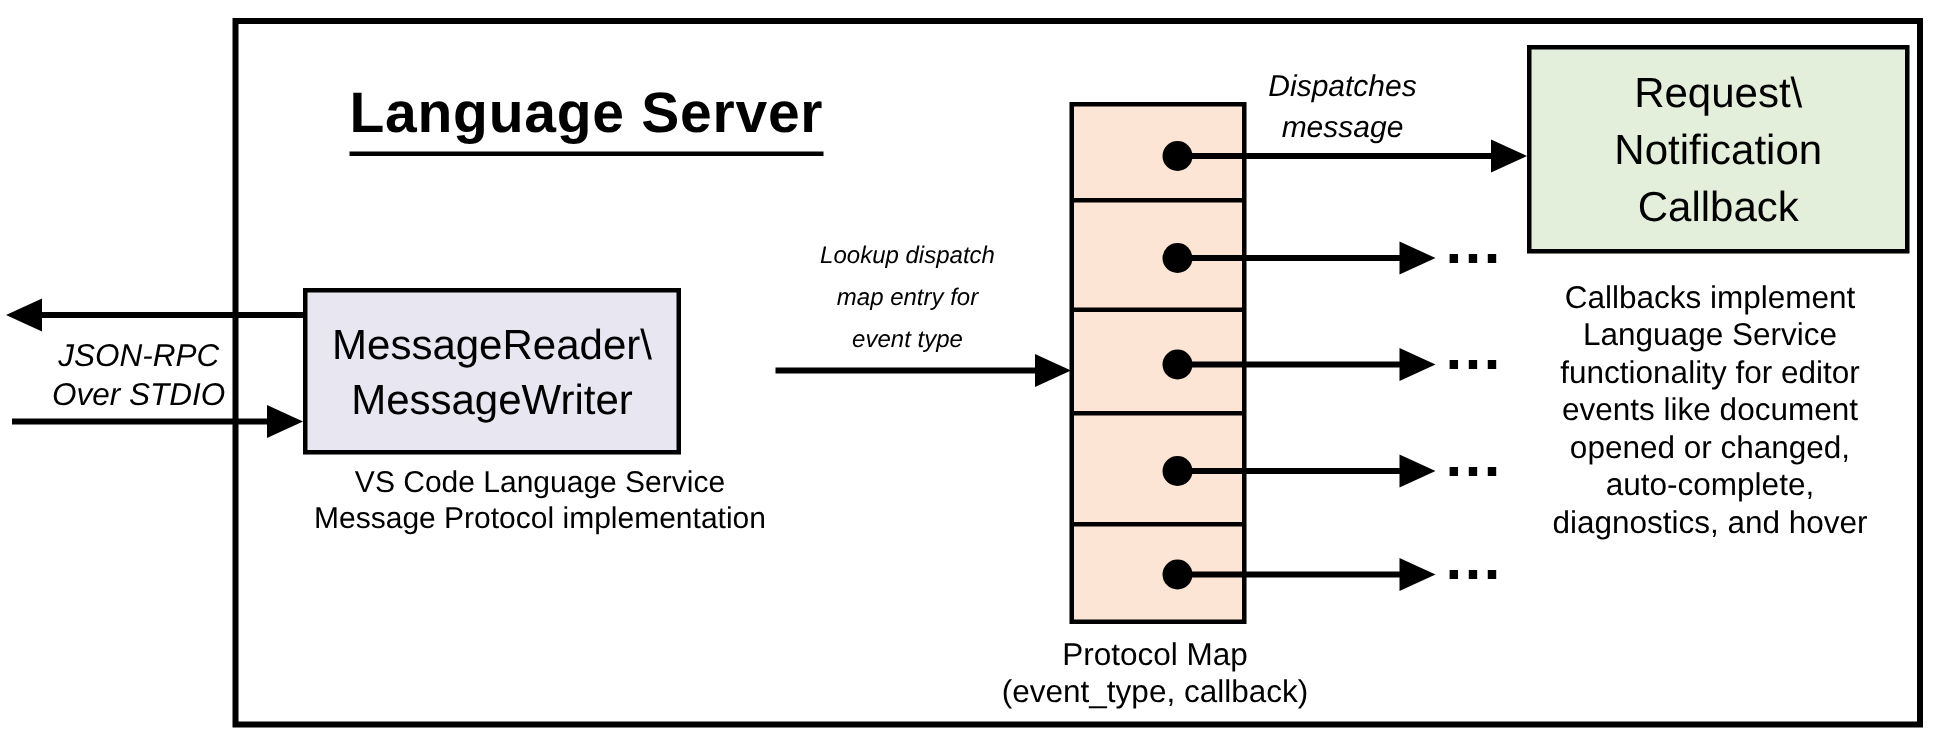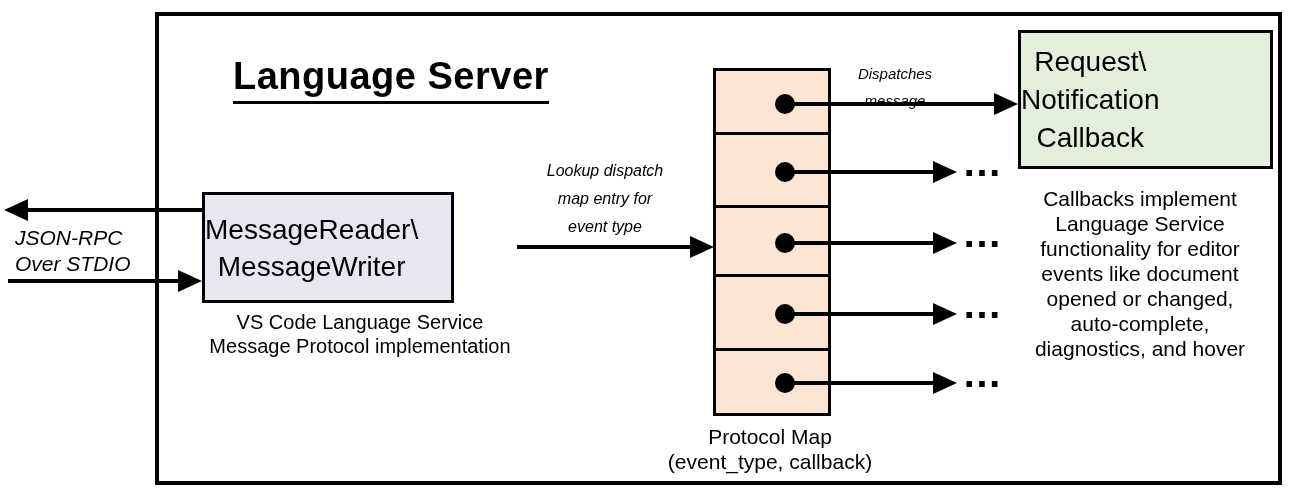--- a/index.html
+++ b/index.html
@@ -11,41 +11,41 @@
   }
   *{margin:0;padding:0;box-sizing:border-box;}
   body{background:#ffffff;font-family:"Liberation Sans",sans-serif;color:#000;}
   .canvas{position:relative;width:1291px;height:494px;background:var(--bg);overflow:hidden;}
   .abs{position:absolute;}
   .ml{white-space:pre-line;}
   .outer-box{left:155px;top:12px;width:1127px;height:473px;border:4px solid var(--line);z-index:1;}
   .title-wrap{left:233px;top:56px;z-index:3;}
   .title{display:inline-block;font-size:38px;font-weight:600;letter-spacing:0.5px;
          border-bottom:3px solid var(--line);padding-bottom:3px;line-height:1.1;}
-  .node{border:3px solid var(--line);display:flex;align-items:center;justify-content:flex-start;
+  .node{border:3px solid var(--line);display:flex;align-items:center;justify-content:center;
         text-align:center;z-index:2;}
   .reader-box{left:202px;top:192px;width:252px;height:111px;background:var(--reader_fill);
               font-size:28px;line-height:37px;}
   .callback-box{left:1018px;top:30px;width:255px;height:139px;background:var(--callback_fill);
                 font-size:28px;line-height:38px;}
   .dispatch-map{left:713px;top:68px;width:118px;height:348px;border:3px solid var(--line);
                 background:var(--map_fill);display:flex;flex-direction:column;z-index:2;}
   .map-cell{border-bottom:3px solid var(--line);}
   .map-cell:nth-child(1){height:64px;}
   .map-cell:nth-child(2){height:73px;}
   .map-cell:nth-child(3){height:69px;}
   .map-cell:nth-child(4){height:74px;}
   .map-cell:nth-child(5){height:62px;border-bottom:none;}
   .caption{text-align:center;z-index:3;}
   .reader-caption{left:180px;top:310px;width:360px;font-size:20px;line-height:24px;text-align:center;}
   .map-caption{left:645px;top:424px;width:250px;font-size:21px;line-height:25px;}
   .callbacks-note{left:990px;top:186px;width:300px;font-size:21px;line-height:25px;}
-  .io-label{left:15px;top:225px;width:155px;font-size:21px;line-height:26px;font-style:italic;z-index:3;}
+  .io-label{left:15px;top:225px;width:155px;font-size:21px;line-height:26px;font-style:italic;text-align:center;z-index:3;}
   .lookup-label{left:505px;top:157px;width:200px;font-size:16px;line-height:28px;font-style:italic;text-align:center;z-index:3;}
-  .dispatches-label{left:820px;top:60px;width:150px;font-size:15px;line-height:27px;font-style:italic;text-align:center;z-index:3;}
+  .dispatches-label{left:820px;top:45px;width:150px;font-size:20px;line-height:27px;font-style:italic;text-align:center;z-index:3;}
   .ellipsis{left:962px;width:70px;font-size:40px;line-height:40px;font-weight:bold;letter-spacing:1px;z-index:3;}
   .e1{top:142px;} .e2{top:213px;} .e3{top:284px;} .e4{top:353px;}
   .connector-layer{left:0;top:0;width:1291px;height:494px;z-index:4;pointer-events:none;}
   svg line{stroke:var(--line);stroke-width:4;}
   svg polygon,svg circle{fill:var(--line);}
 </style>
 </head>
 <body>
 
 <div class="canvas">

